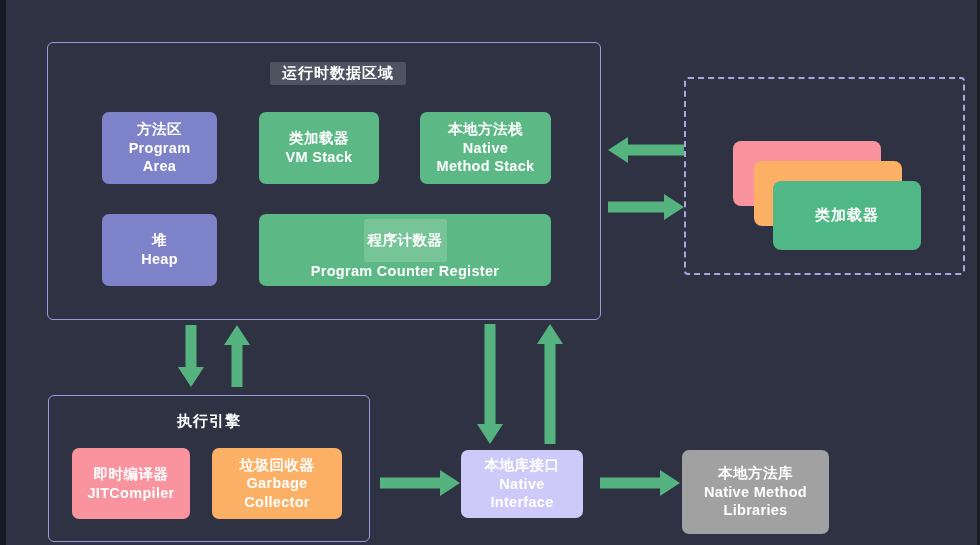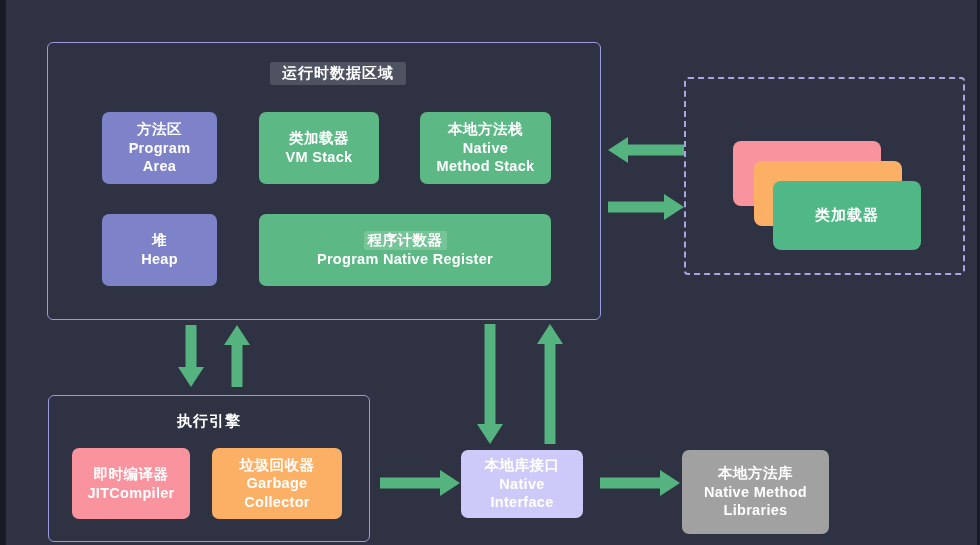--- a/index.html
+++ b/index.html
@@ -64,21 +64,21 @@
     color: #ffffff;
     text-align: center;
     line-height: 1.28;
     font-size: 14px;
     font-weight: bold;
   }
   .card .cn { font-size: 14.5px; font-weight: bold; letter-spacing: .5px; }
   .card .en { font-size: 14.5px; font-weight: bold; letter-spacing: .3px; }
   .card .cn.hl {
     background: rgba(255,255,255,0.17);
-    padding: 0 4px;
+    padding: 12px 4px;
     border-radius: 2px;
   }
 
   .stack-card {
     position: absolute;
     border-radius: 8px;
     display: flex;
     align-items: center;
     justify-content: center;
     color: #ffffff;
@@ -150,21 +150,21 @@
     <span class="en">Method Stack</span>
   </div>
 
   <div class="card" style="left:102px; top:214px; width:115px; height:72px; background:#7e82c8;">
     <span class="cn">堆</span>
     <span class="en">Heap</span>
   </div>
 
   <div class="card" style="left:259px; top:214px; width:292px; height:72px; background:#5cb985;">
     <span class="cn hl">程序计数器</span>
-    <span class="en">Program Native Register</span>
+    <span class="en">Program Counter Register</span>
   </div>
 
   <div class="container-box dashed" style="left:684px; top:77px; width:281px; height:198px;"></div>
 
   <div class="section-title" style="left:684px; top:101px; width:281px;margin-top:40px;">类加载子系统</div>
 
   <div class="stack-card" style="left:733px; top:141px; width:148px; height:65px; background:#f9949f;">
     <span></span>
   </div>
   <div class="stack-card" style="left:754px; top:161px; width:148px; height:65px; background:#fbb066;">

